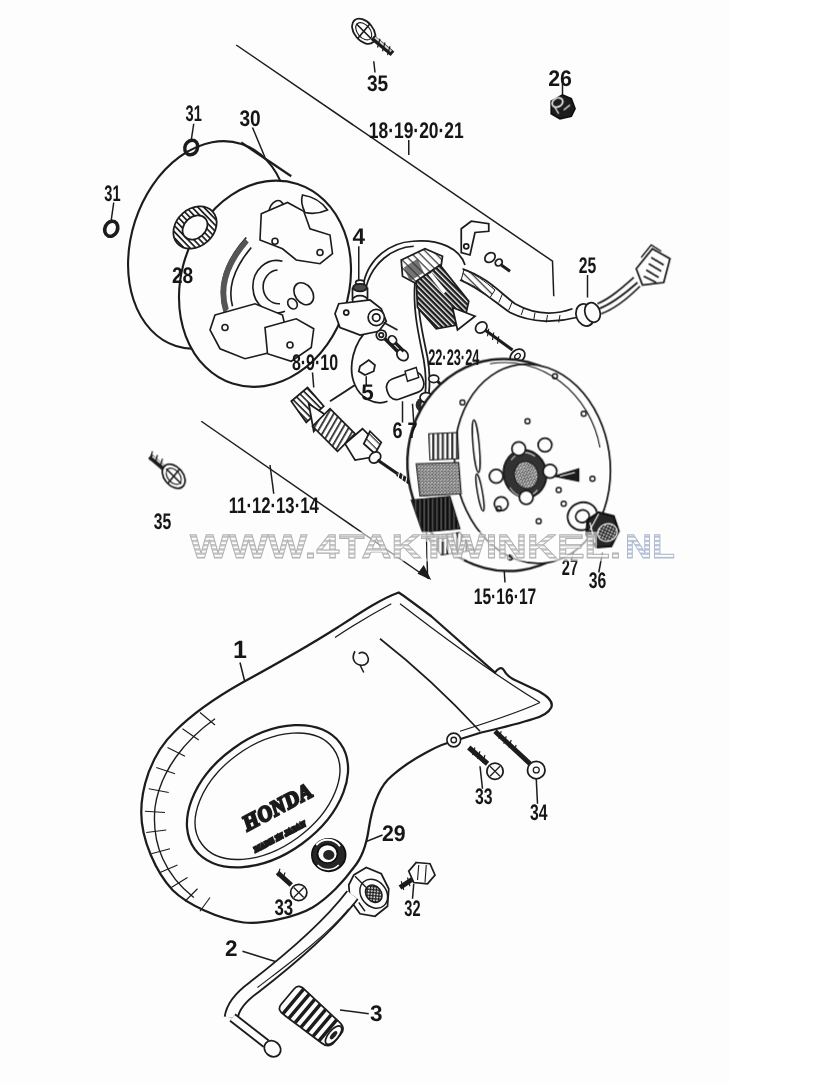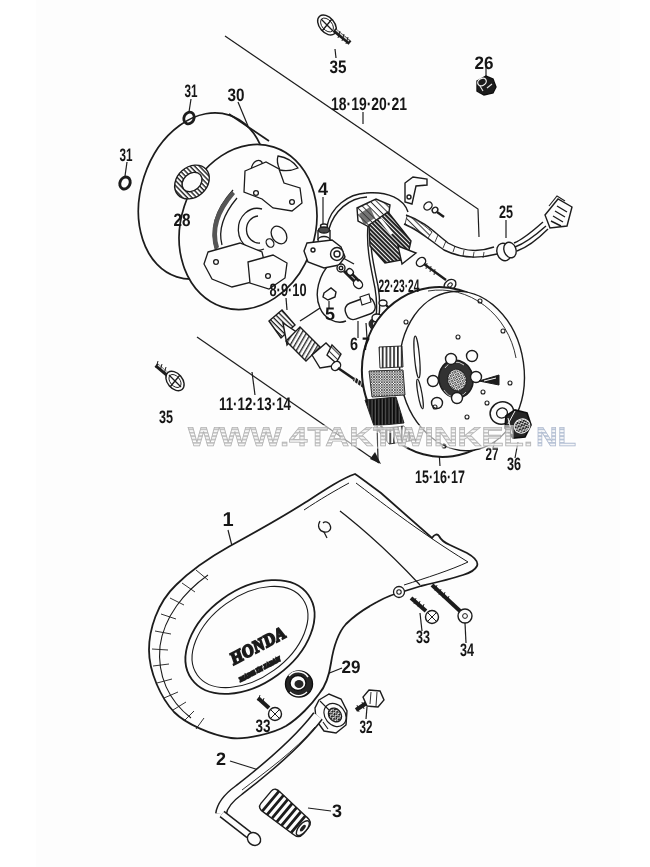--- a/index.html
+++ b/index.html
@@ -1,17 +1,17 @@
 <!DOCTYPE html>
 <html><head>
 <meta charset="utf-8">
 <style>
   html,body{margin:0;padding:0;background:#ffffff;}
   #page{width:584px;height:867px;position:relative;background:#fdfdfd;overflow:hidden;
-        font-family:"Liberation Sans", sans-serif;margin-left:36px;}
+        font-family:"Liberation Sans", sans-serif;}
   svg{position:absolute;top:0;left:0;}
   text.lbl{font-family:"Liberation Sans", sans-serif;font-weight:bold;fill:#161616;}
 </style>
 </head>
 <body>
 <div id="page">
 <svg width="650" height="867" viewBox="0 0 650 867" text-rendering="geometricPrecision" shape-rendering="geometricPrecision">
 <defs>
   <pattern id="hd" patternUnits="userSpaceOnUse" width="3" height="3" patternTransform="rotate(45)">
     <rect width="3" height="3" fill="#efefef"></rect>

